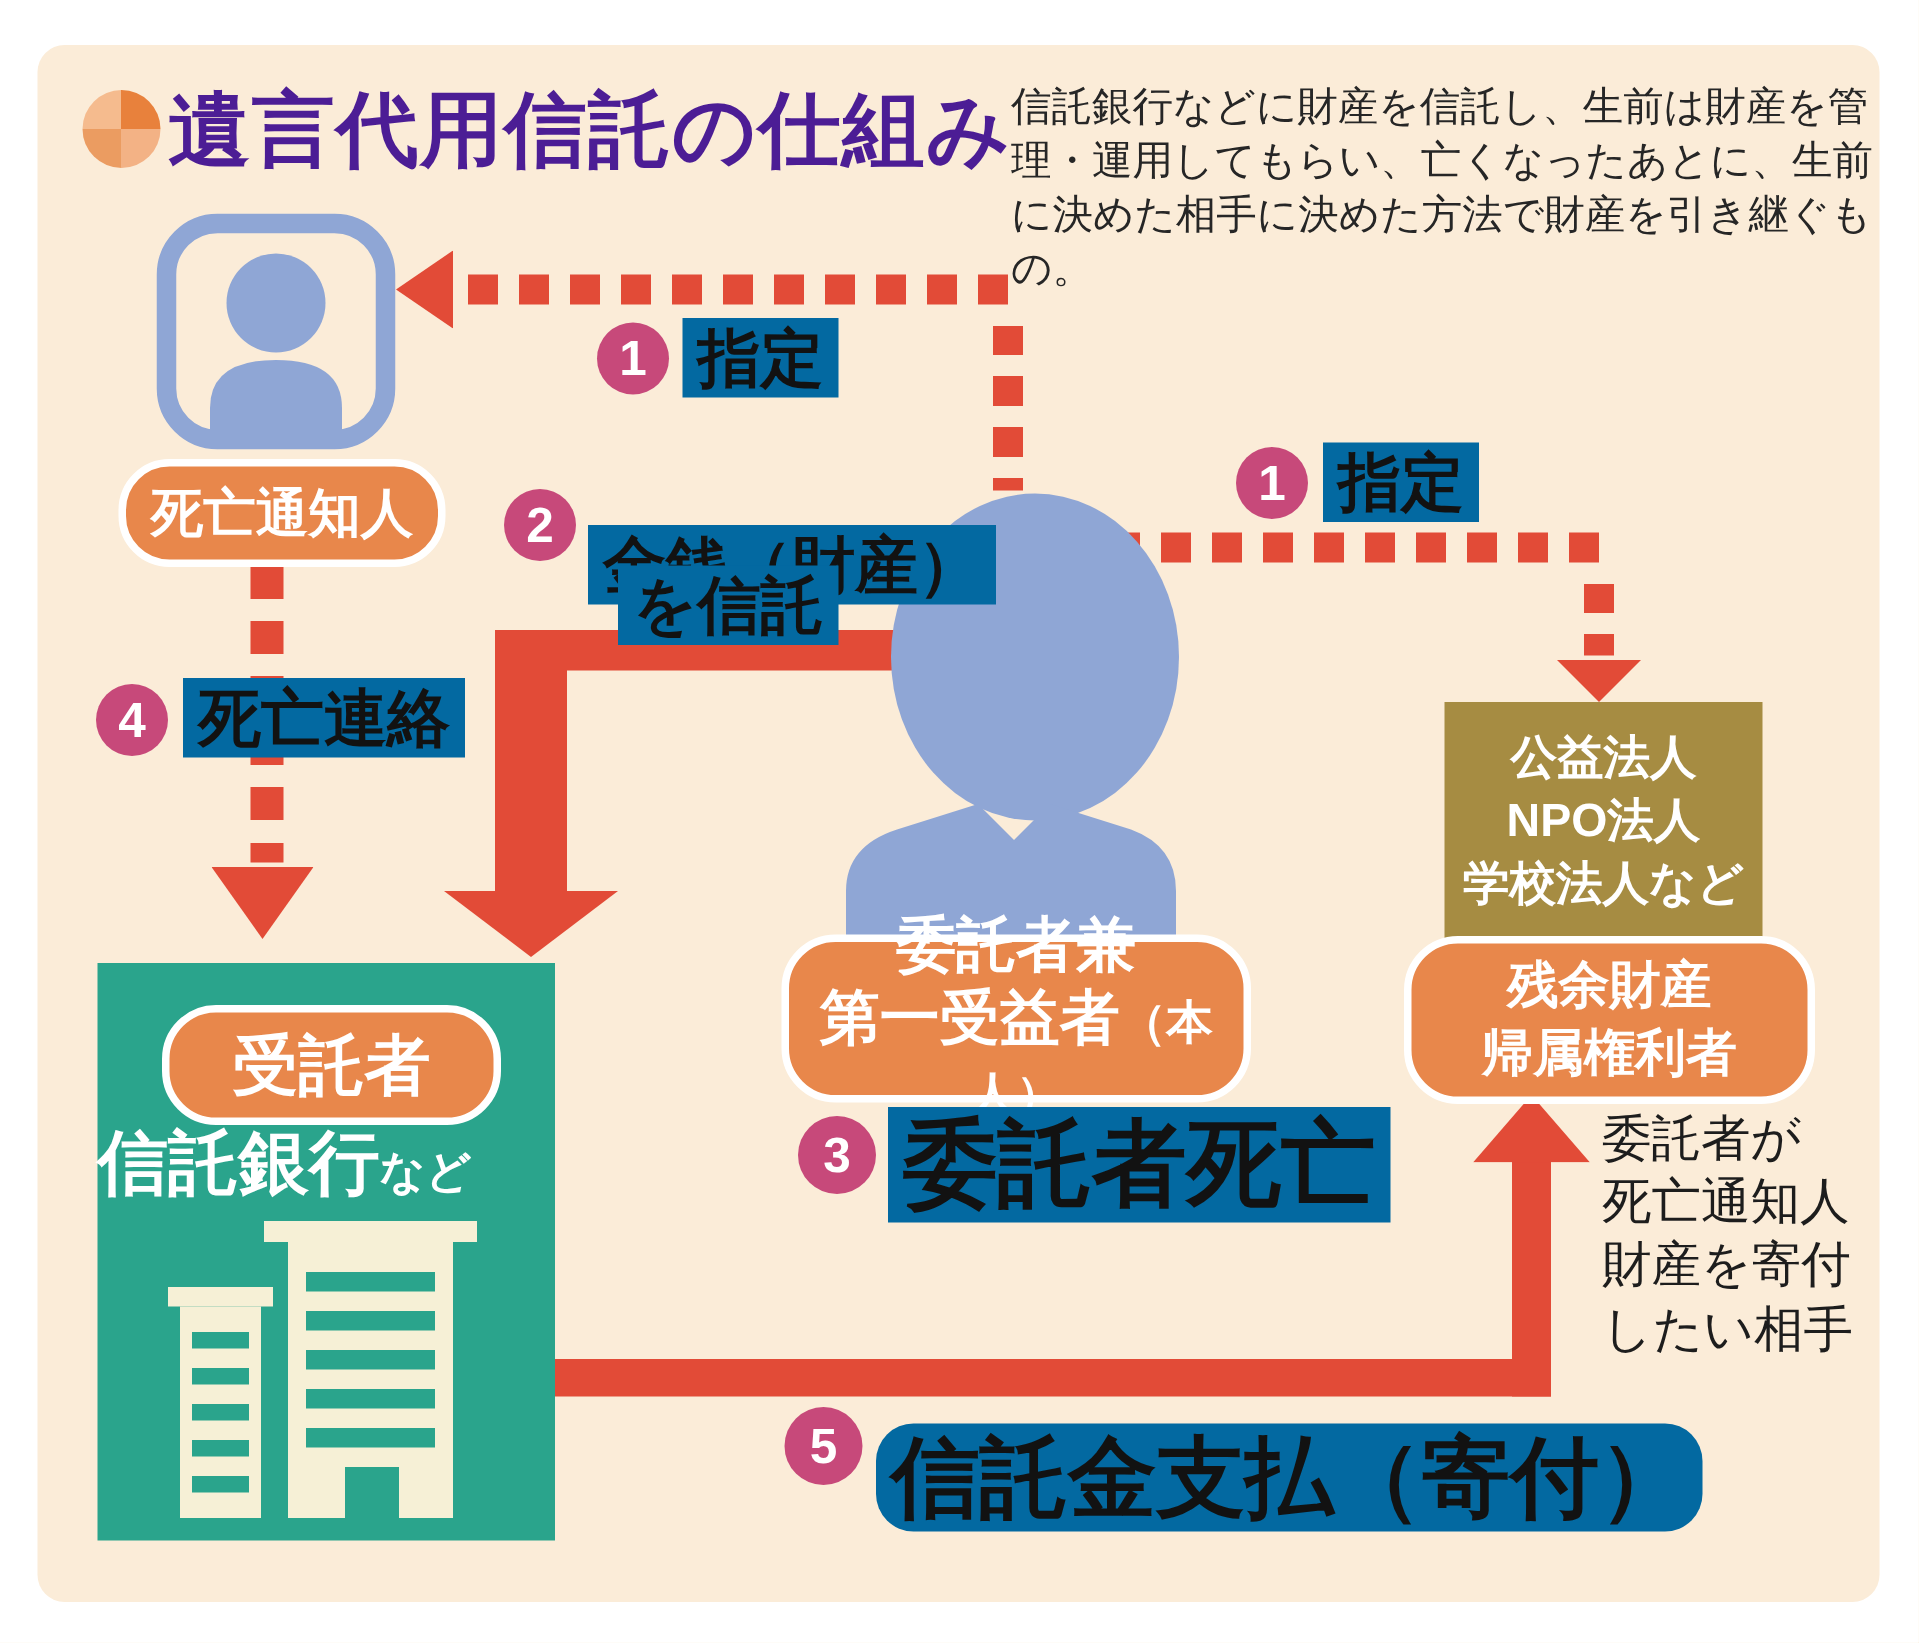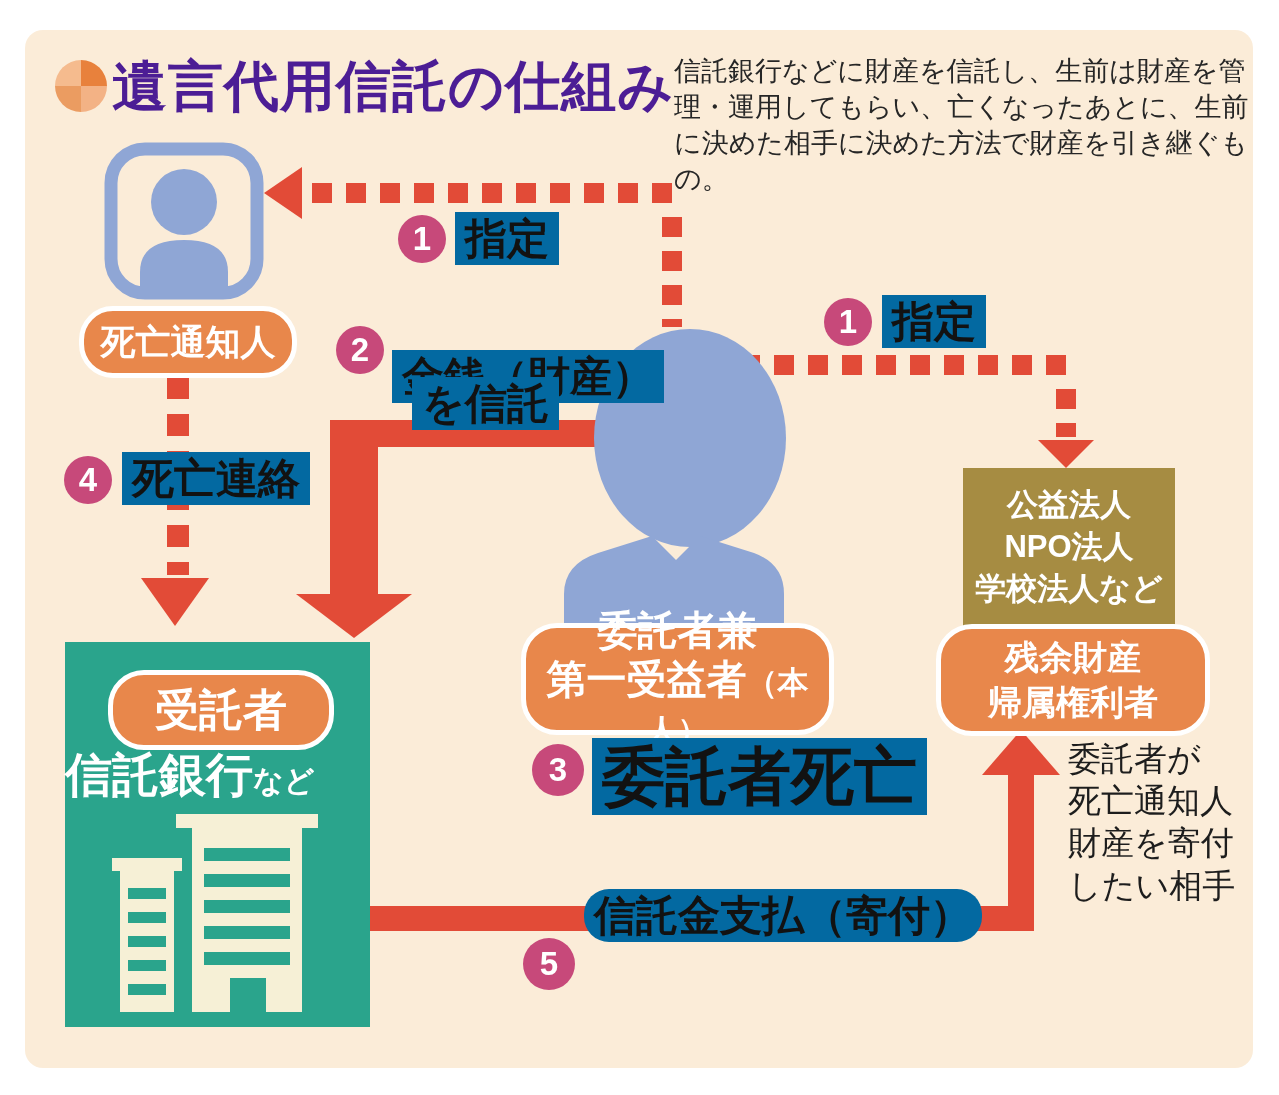--- a/index.html
+++ b/index.html
@@ -94,21 +94,21 @@
 
   <div class="dash-v z1" style="left:167px;top:377px;width:22px;height:198px;background:repeating-linear-gradient(180deg,#e24b37 0 22px,transparent 22px 37px);"></div>
   <div class="tri tri-down z1" style="left:141px;top:578px;width:68px;height:48px;"></div>
   <div class="num-badge" style="left:64px;top:456px;">4</div>
   <div class="hl" style="left:122px;top:452px;font-size:42px;">死亡連絡</div>
 
   <div class="bar z1" style="left:370px;top:906px;width:664px;height:25px;"></div>
   <div class="bar z1" style="left:1008px;top:772px;width:26px;height:159px;"></div>
   <div class="tri tri-up z1" style="left:982px;top:730px;width:78px;height:45px;"></div>
   <div class="num-badge" style="left:523px;top:938px;width:52px;height:52px;">5</div>
-  <div class="hl" style="left:584px;top:889px;font-size:42px;border-radius:25px;">信託金支払（寄付）</div>
+  <div class="hl" style="left:584px;top:949px;font-size:59px;border-radius:25px;">信託金支払（寄付）</div>
 
   <svg class="notifier-icon" viewBox="0 0 164 160">
     <rect x="9" y="8" width="146" height="144" rx="34" fill="none" stroke="#8fa6d5" stroke-width="13"></rect>
     <circle cx="82" cy="61" r="33" fill="#8fa6d5"></circle>
     <path d="M38,146 L38,131 Q38,99 82,99 Q126,99 126,131 L126,146 Z" fill="#8fa6d5"></path>
   </svg>
   <div class="pill notifier-pill">
     <span>死亡通知人</span>
   </div>
 

